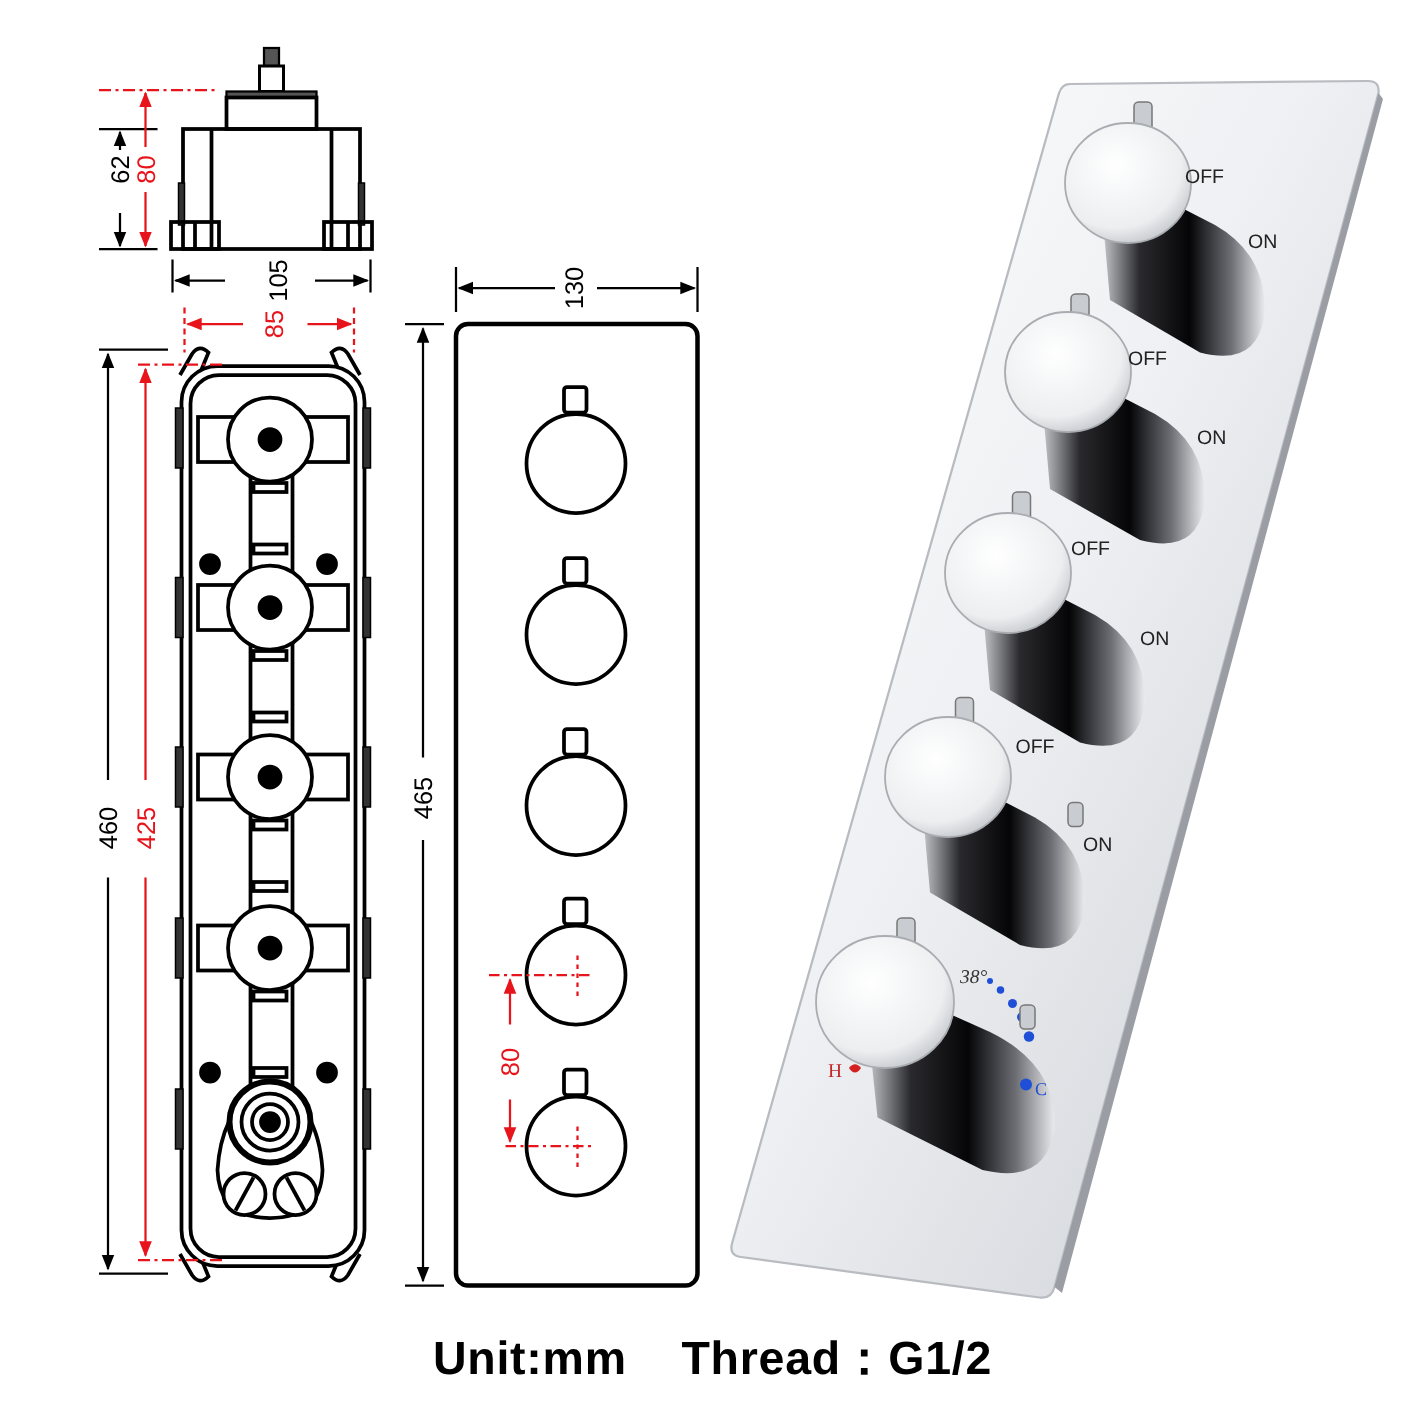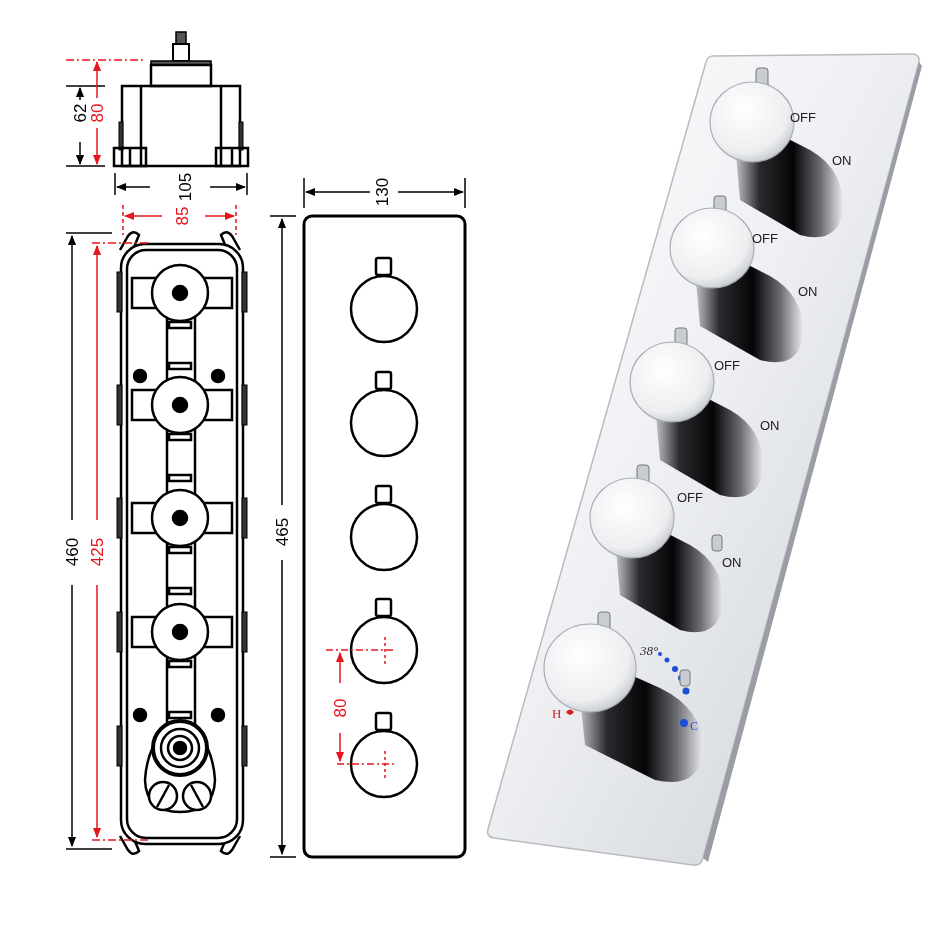--- a/index.html
+++ b/index.html
@@ -247,13 +247,16 @@
             <circle cx="681" cy="678" r="3"></circle>
         <circle cx="686" cy="691" r="3.5"></circle>
             <circle cx="684" cy="723" r="4"></circle>
       </g>
       <text x="690" y="730" font-family="Liberation Serif, serif" font-size="12" fill="#1f4fd6">C</text>
       <rect x="680" y="670" width="10" height="16" rx="3" fill="#c9ccd0" stroke="#777" stroke-width="1"></rect>
     </g>
   </g>
 </svg>
 
+<div class="caption">
+  <span>Unit:mm</span><span>    </span><span>Thread</span><span>：</span><span>G1/2</span>
 </div>
+</div>
 
 </body></html>

